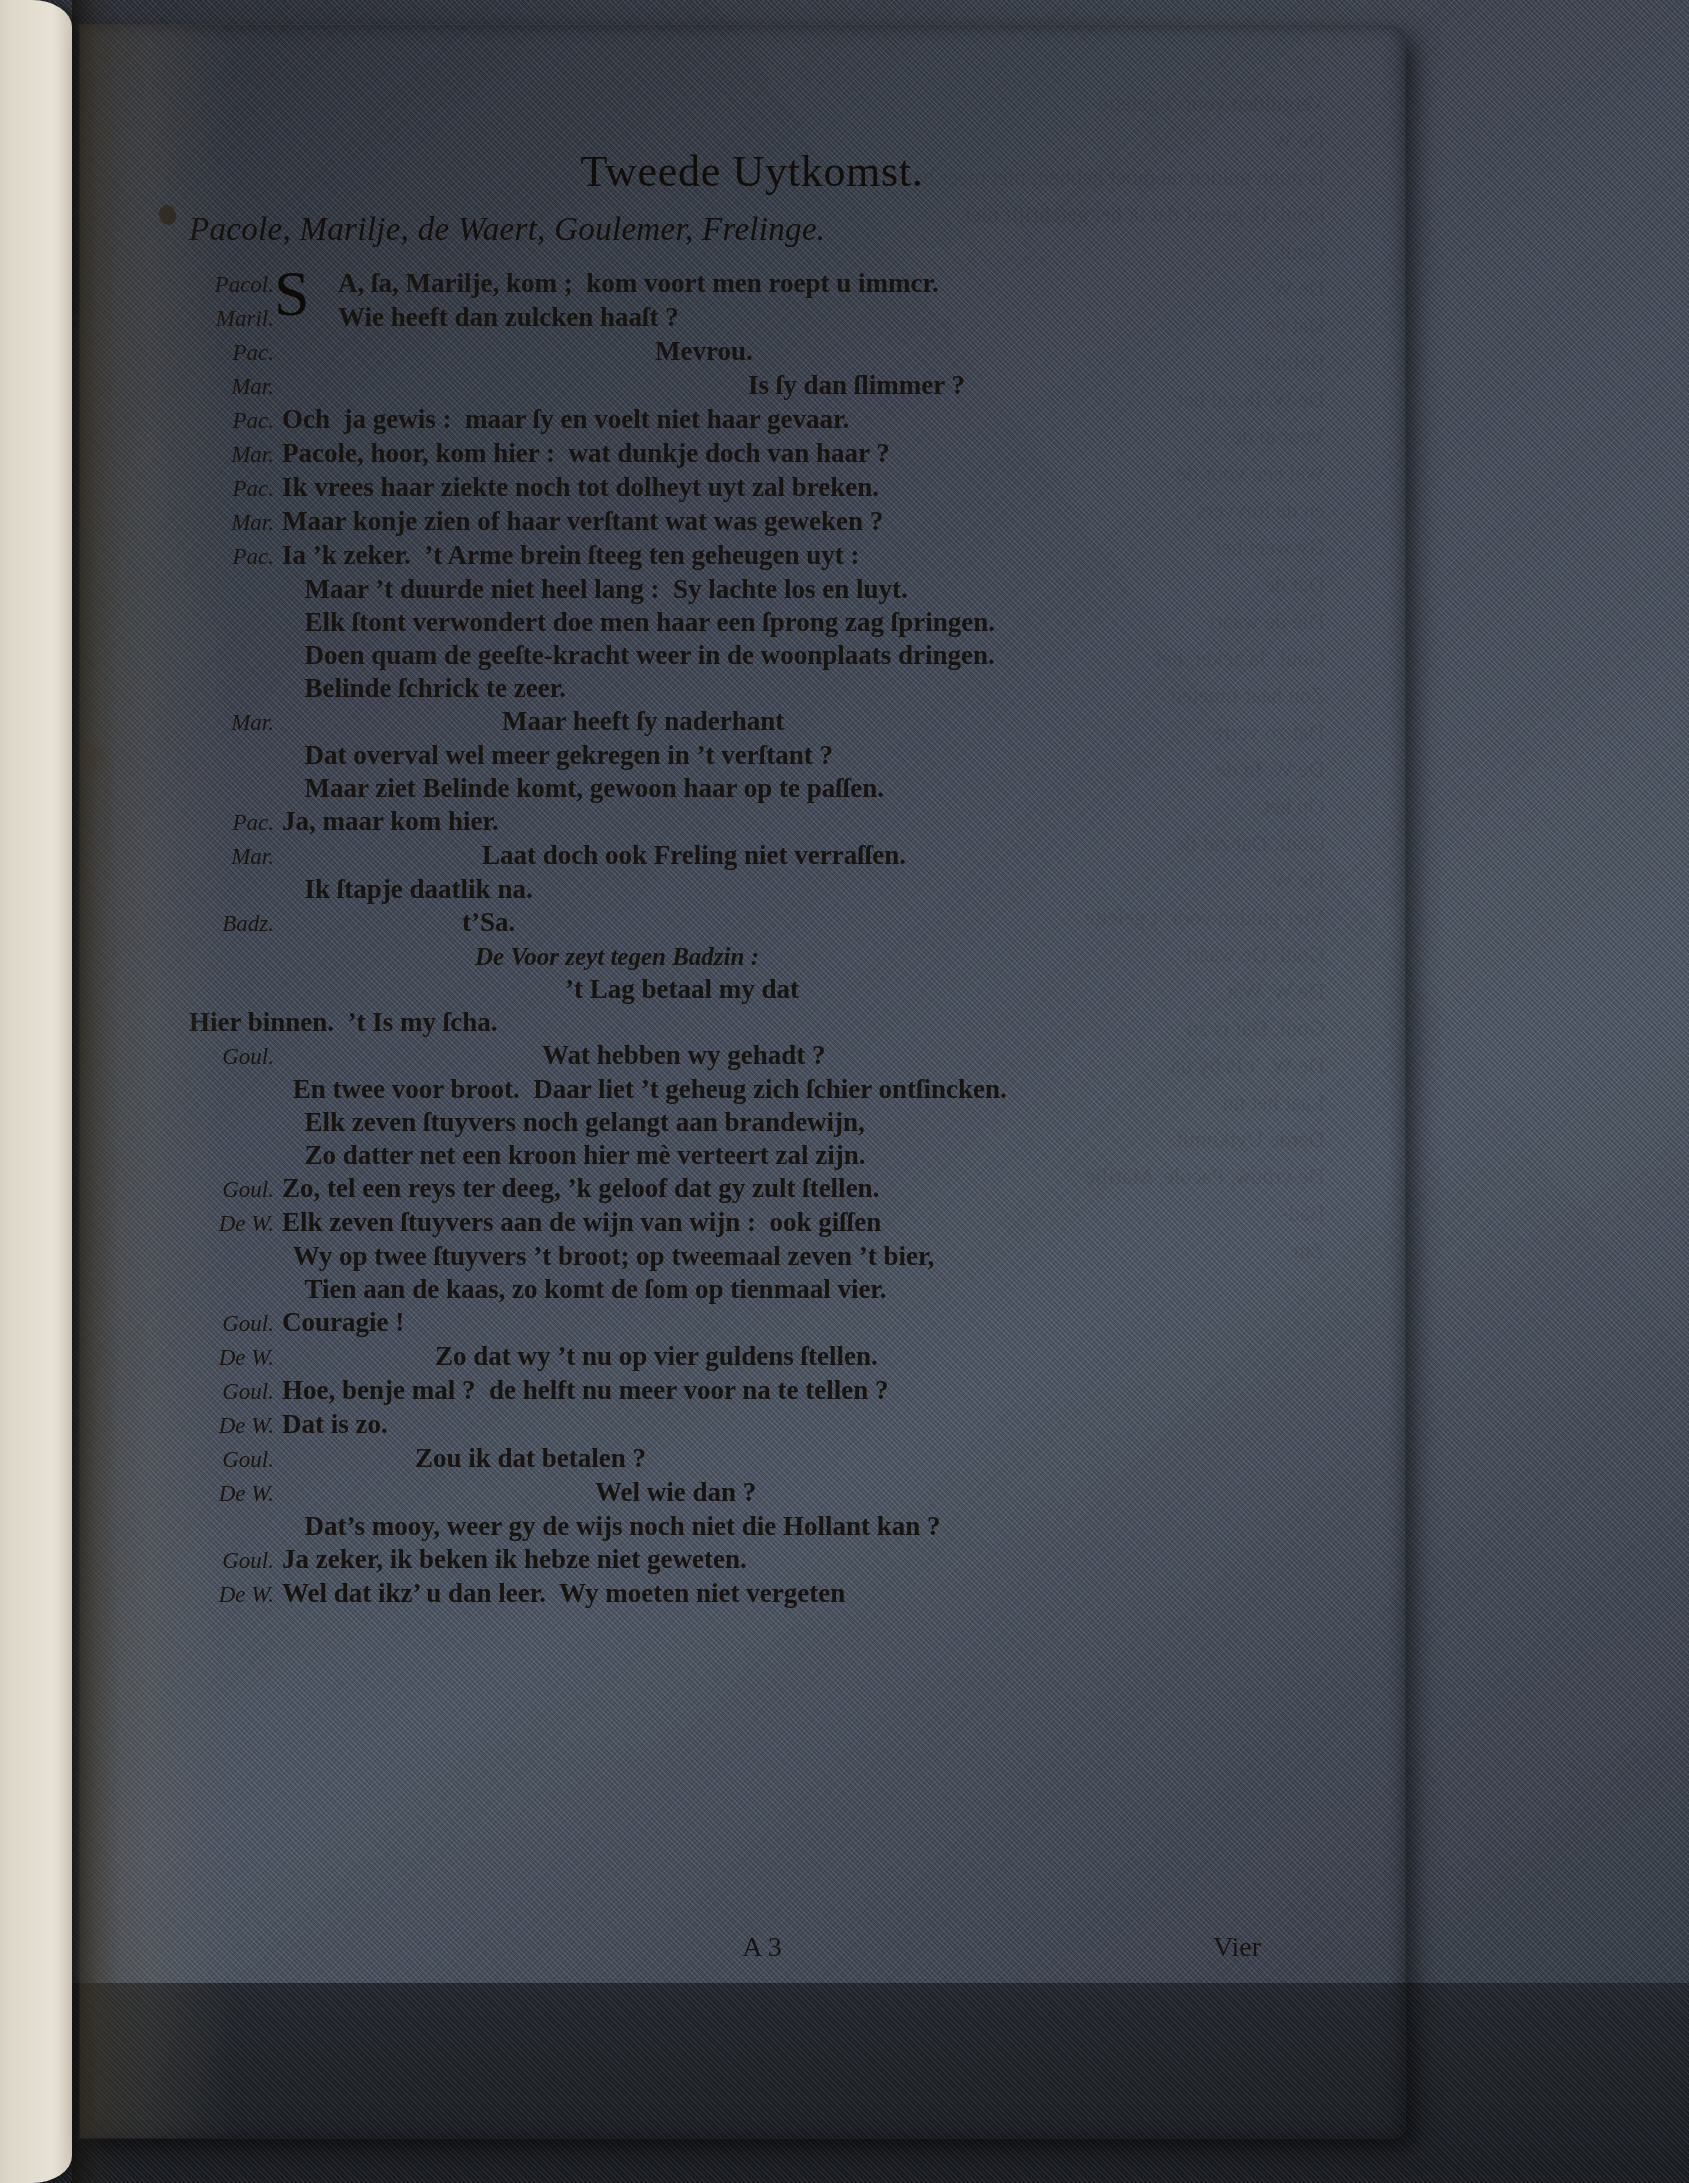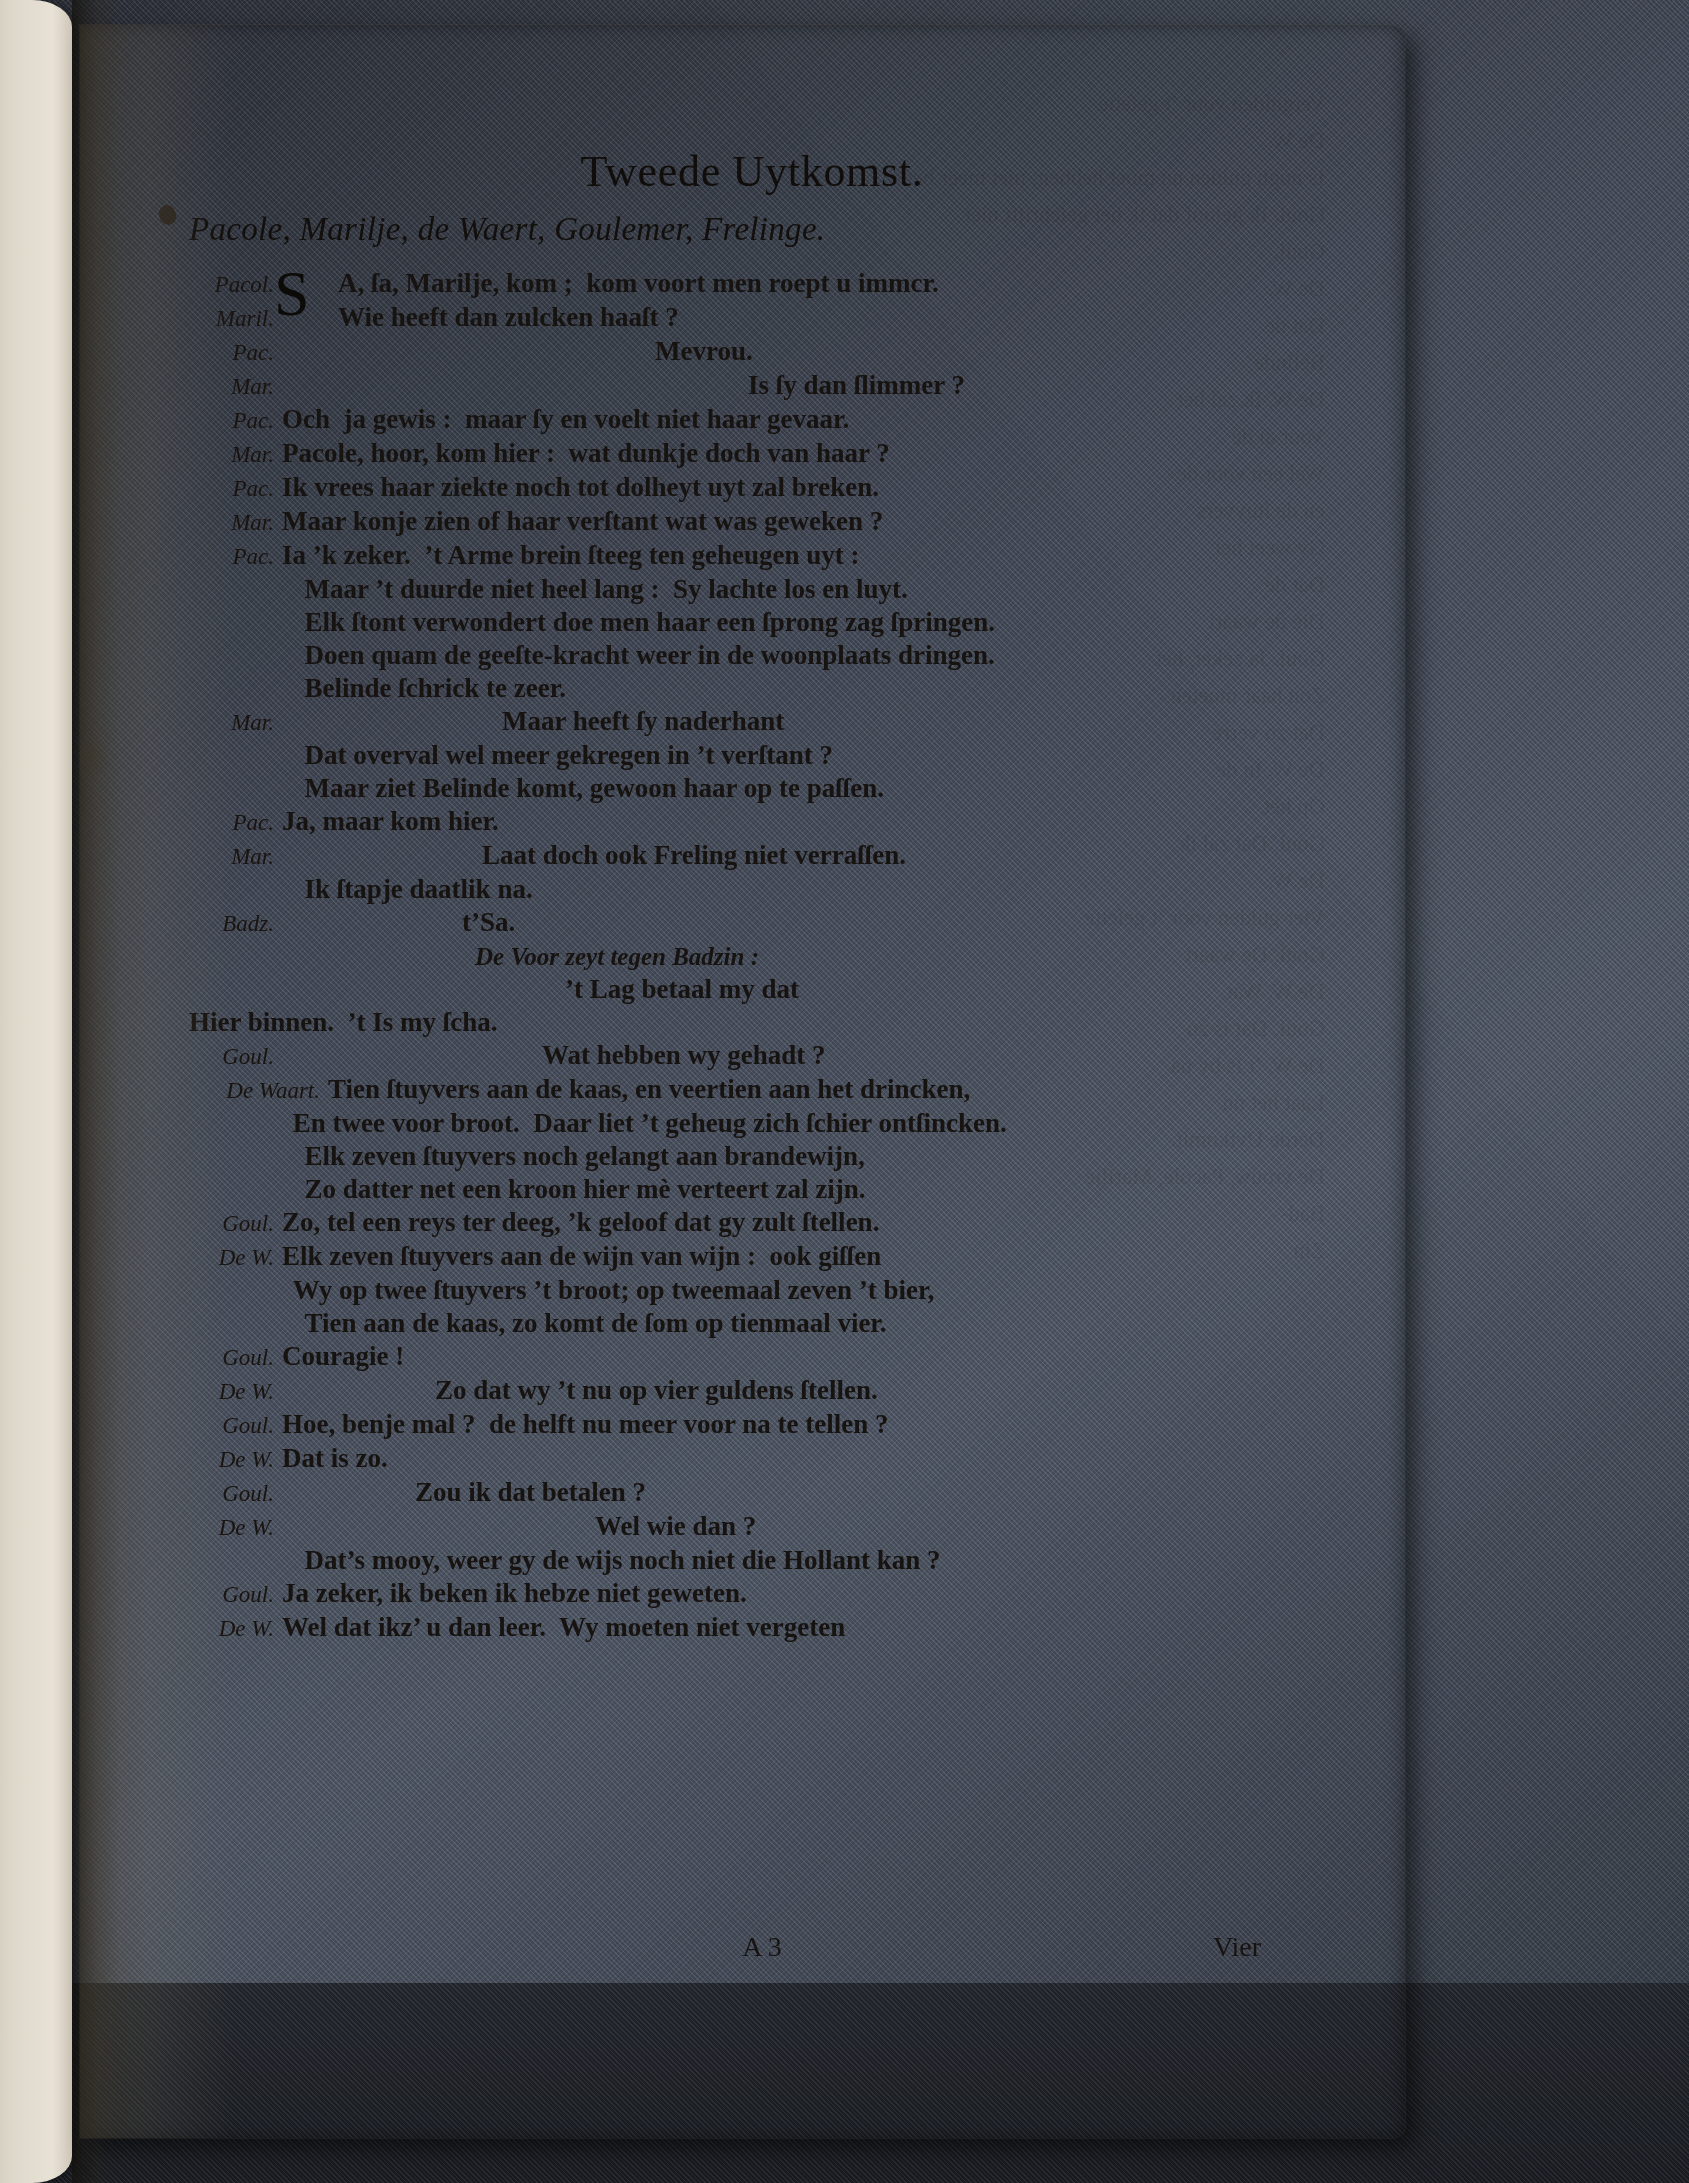--- a/index.html
+++ b/index.html
@@ -354,24 +354,20 @@
       <span class="txt sh12">’t Lag betaal my dat</span>
     </div>
     <div class="ln cont">
       <span class="spk" style="flex-basis:0;padding:0;"></span>
       <span class="txt full">Hier binnen.  ’t Is my ſcha.</span>
     </div>
     <div class="ln">
       <span class="spk">Goul.</span>
       <span class="txt sh4">Wat hebben wy gehadt ?</span>
     </div>
-    <div class="ln">
-      <span class="spk wide">De Waart.</span>
-      <span class="txt">Tien ſtuyvers aan de kaas, en veertien aan het drincken,</span>
-    </div>
     <div class="ln cont">
       <span class="spk"></span>
       <span class="txt ind2">En twee voor broot.  Daar liet ’t geheug zich ſchier ontſincken.</span>
     </div>
     <div class="ln cont">
       <span class="spk"></span>
       <span class="txt ind">Elk zeven ſtuyvers noch gelangt aan brandewijn,</span>
     </div>
     <div class="ln cont">
       <span class="spk"></span>

